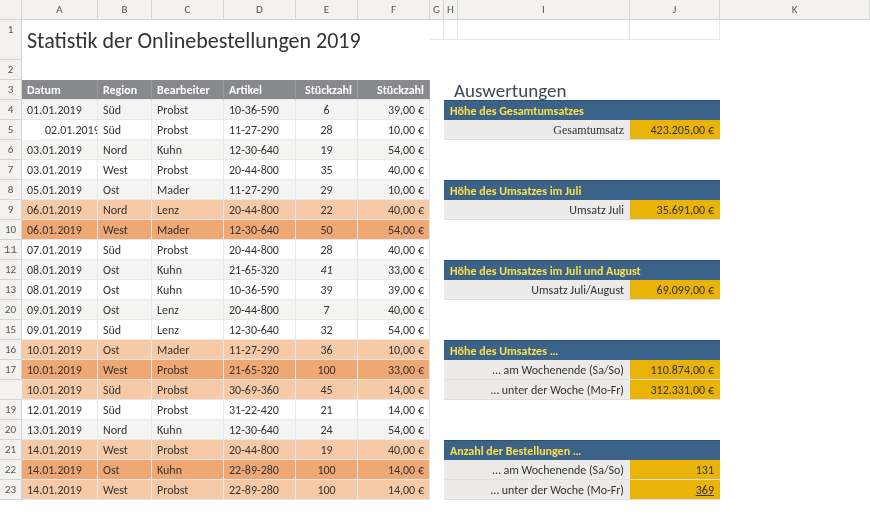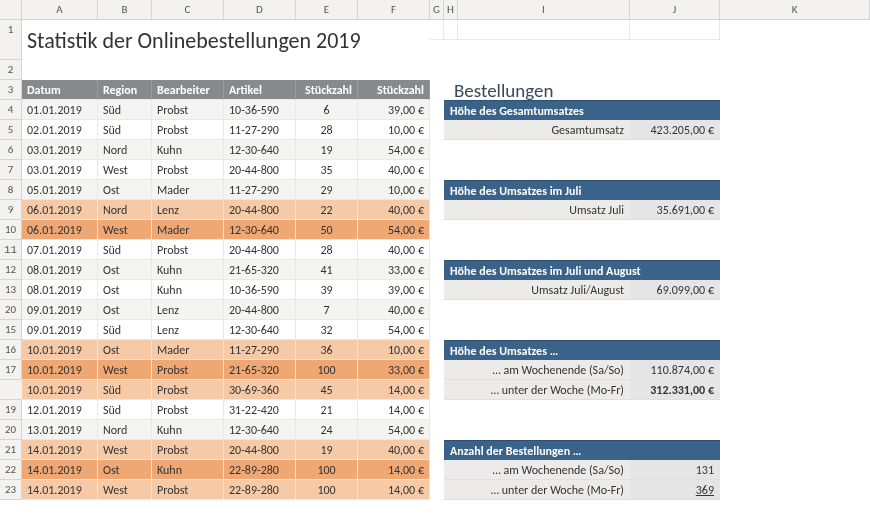--- a/index.html
+++ b/index.html
@@ -49,36 +49,36 @@
     border-right: 1px solid #9a9b9e;
   }
   
   .z0 { background: #f4f4f3; }
   .z1 { background: #ffffff; }
   
   .we { background: #f7caa7; }
   .we2 { background: #efa874; }
   .ehdr {
     background: #3b6288;
-    color: #ffffff;
+    color: #fde047;
     font-weight: bold;
     padding: 0 6px;
     line-height: 20px;
     border-top: 1px solid #2f4f6f;
   }
   .eh-span { grid-column: 9 / 12; }
   .elabel {
     background: #ecebe9;
     text-align: right;
     padding: 0 6px;
     line-height: 20px;
     border-bottom: 1px solid #e0dfde;
   }
   .eval {
-    background: #e5e5e5;
+    background: #eab308;
     text-align: right;
     padding: 0 6px;
     line-height: 20px;
     border-bottom: 1px solid #e0dfde;
   }
   .midcol { background: #fff; }
 </style>
 </head>
 <body>
 
@@ -128,21 +128,21 @@
     <div class="cell thead" style="grid-area: 5 / 4;">Bearbeiter</div>
     <div class="cell thead" style="grid-area: 5 / 5;">Artikel</div>
     <div class="cell thead num" style="grid-area: 5 / 6;">Stückzahl</div>
     <div class="cell thead num" style="grid-area: 5 / 7;">Stückzahl</div>
     <div class="cell z0 " style="grid-area: 6 / 2;">01.01.2019</div>
     <div class="cell z0 " style="grid-area: 6 / 3;">Süd</div>
     <div class="cell z0 " style="grid-area: 6 / 4;">Probst</div>
     <div class="cell z0 " style="grid-area: 6 / 5;">10-36-590</div>
     <div class="cell z0 ctr" style="grid-area: 6 / 6;">6</div>
     <div class="cell z0 num" style="grid-area: 6 / 7;">39,00 €</div>
-    <div class="cell z1 " style="grid-area: 7 / 2;">02.01.2019</div>
+    <div class="cell z1 " style="grid-area: 7 / 2; margin-left: 18px;">02.01.2019</div>
     <div class="cell z1 " style="grid-area: 7 / 3;">Süd</div>
     <div class="cell z1 " style="grid-area: 7 / 4;">Probst</div>
     <div class="cell z1 " style="grid-area: 7 / 5;">11-27-290</div>
     <div class="cell z1 ctr" style="grid-area: 7 / 6;">28</div>
     <div class="cell z1 num" style="grid-area: 7 / 7;">10,00 €</div>
     <div class="cell z0 " style="grid-area: 8 / 2;">03.01.2019</div>
     <div class="cell z0 " style="grid-area: 8 / 3;">Nord</div>
     <div class="cell z0 " style="grid-area: 8 / 4;">Kuhn</div>
     <div class="cell z0 " style="grid-area: 8 / 5;">12-30-640</div>
     <div class="cell z0 ctr" style="grid-area: 8 / 6;">19</div>
@@ -174,21 +174,21 @@
     <div class="cell z1 " style="grid-area: 13 / 2;">07.01.2019</div>
     <div class="cell z1 " style="grid-area: 13 / 3;">Süd</div>
     <div class="cell z1 " style="grid-area: 13 / 4;">Probst</div>
     <div class="cell z1 " style="grid-area: 13 / 5;">20-44-800</div>
     <div class="cell z1 ctr" style="grid-area: 13 / 6;">28</div>
     <div class="cell z1 num" style="grid-area: 13 / 7;">40,00 €</div>
     <div class="cell z0 " style="grid-area: 14 / 2;">08.01.2019</div>
     <div class="cell z0 " style="grid-area: 14 / 3;">Ost</div>
     <div class="cell z0 " style="grid-area: 14 / 4;">Kuhn</div>
     <div class="cell z0 " style="grid-area: 14 / 5;">21-65-320</div>
-    <div class="cell z0 ctr" style="grid-area: 14 / 6;">41</div>
+    <div class="cell z0 ctr" style="grid-area: 14 / 6; font-style: italic;">41</div>
     <div class="cell z0 num" style="grid-area: 14 / 7;">33,00 €</div>
     <div class="cell z1 " style="grid-area: 15 / 2;">08.01.2019</div>
     <div class="cell z1 " style="grid-area: 15 / 3;">Ost</div>
     <div class="cell z1 " style="grid-area: 15 / 4;">Kuhn</div>
     <div class="cell z1 " style="grid-area: 15 / 5;">10-36-590</div>
     <div class="cell z1 ctr" style="grid-area: 15 / 6;">39</div>
     <div class="cell z1 num" style="grid-area: 15 / 7;">39,00 €</div>
     <div class="cell z0 " style="grid-area: 16 / 2;">09.01.2019</div>
     <div class="cell z0 " style="grid-area: 16 / 3;">Ost</div>
     <div class="cell z0 " style="grid-area: 16 / 4;">Lenz</div>
@@ -242,33 +242,33 @@
     <div class="cell we2 " style="grid-area: 24 / 4;">Kuhn</div>
     <div class="cell we2 " style="grid-area: 24 / 5;">22-89-280</div>
     <div class="cell we2 ctr" style="grid-area: 24 / 6;">100</div>
     <div class="cell we2 num" style="grid-area: 24 / 7;">14,00 €</div>
     <div class="cell we " style="grid-area: 25 / 2;">14.01.2019</div>
     <div class="cell we " style="grid-area: 25 / 3;">West</div>
     <div class="cell we " style="grid-area: 25 / 4;">Probst</div>
     <div class="cell we " style="grid-area: 25 / 5;">22-89-280</div>
     <div class="cell we ctr" style="grid-area: 25 / 6;">100</div>
     <div class="cell we num" style="grid-area: 25 / 7;">14,00 €</div>
-    <div class="" style="grid-area: 5 / 9 / auto / 12; font-size: 19px; color: rgb(59, 74, 90); padding-left: 10px; line-height: 22px;">Bestellungen</div>
+    <div class="" style="grid-area: 5 / 9 / auto / 12; font-size: 19px; color: rgb(59, 74, 90); padding-left: 10px; line-height: 22px;">Auswertungen</div>
     <div class="ehdr eh-span" style="grid-area: 6 / 9 / auto / 12;">Höhe des Gesamtumsatzes</div>
-    <div class="elabel" style="grid-area: 7 / 9 / auto / 11;">Gesamtumsatz</div>
+    <div class="elabel" style="grid-area: 7 / 9 / auto / 11; font-family: Liberation Serif, serif;">Gesamtumsatz</div>
     <div class="eval" style="grid-area: 7 / 11;">423.205,00 €</div>
     <div class="ehdr eh-span" style="grid-area: 10 / 9 / auto / 12;">Höhe des Umsatzes im Juli</div>
     <div class="elabel" style="grid-area: 11 / 9 / auto / 11;">Umsatz Juli</div>
     <div class="eval" style="grid-area: 11 / 11;">35.691,00 €</div>
     <div class="ehdr eh-span" style="grid-area: 14 / 9 / auto / 12;">Höhe des Umsatzes im Juli und August</div>
     <div class="elabel" style="grid-area: 15 / 9 / auto / 11;">Umsatz Juli/August</div>
     <div class="eval" style="grid-area: 15 / 11;">69.099,00 €</div>
     <div class="ehdr eh-span" style="grid-area: 18 / 9 / auto / 12;">Höhe des Umsatzes …</div>
     <div class="elabel" style="grid-area: 19 / 9 / auto / 11;">… am Wochenende (Sa/So)</div>
     <div class="eval" style="grid-area: 19 / 11;">110.874,00 €</div>
     <div class="elabel" style="grid-area: 20 / 9 / auto / 11;">… unter der Woche (Mo-Fr)</div>
-    <div class="eval" style="grid-area: 20 / 11; font-weight: bold;">312.331,00 €</div>
+    <div class="eval" style="grid-area: 20 / 11;">312.331,00 €</div>
     <div class="ehdr eh-span" style="grid-area: 23 / 9 / auto / 12;">Anzahl der Bestellungen …</div>
     <div class="elabel" style="grid-area: 24 / 9 / auto / 11;">… am Wochenende (Sa/So)</div>
     <div class="eval" style="grid-area: 24 / 11;">131</div>
     <div class="elabel" style="grid-area: 25 / 9 / auto / 11;">… unter der Woche (Mo-Fr)</div>
     <div class="eval" style="grid-area: 25 / 11; text-decoration: underline;">369</div>
   </div>
 
 </body></html>

